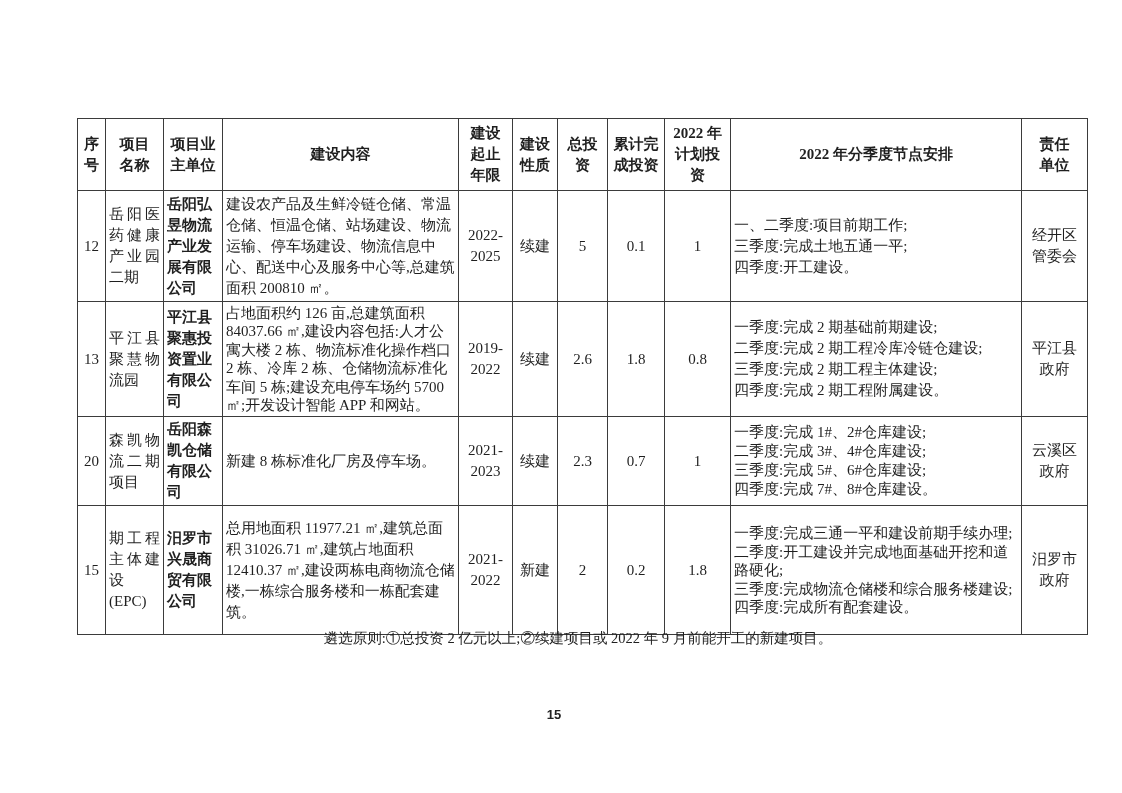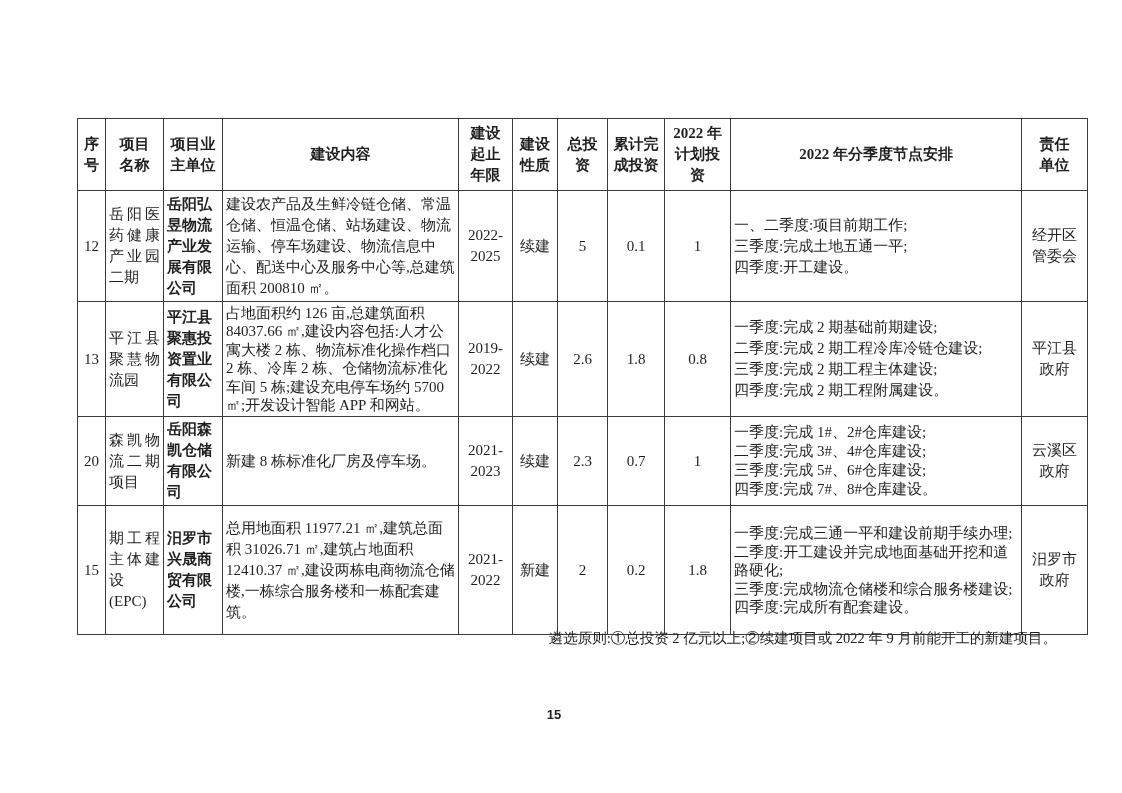--- a/index.html
+++ b/index.html
@@ -61,26 +61,26 @@
     padding: 2px 6px;
   }
   td.quarter-cell {
     text-align: left;
     padding: 2px 2px 2px 5px;
   }
   .lh-tight { line-height: 18.4px !important; margin-left: 36px; }
   .lh-mid   { line-height: 19px   !important; }
   .note {
     position: absolute;
-    left: 77px;
+    left: 88px;
     top: 628px;
     width: 980px;
     font-size: 14.5px;
     line-height: 20px;
-    text-align: right;
+    text-align: center;
   }
   .page-number {
     position: absolute;
     left: 0;
     right: 14px;
     top: 707px;
     text-align: center;
     font-family: "Liberation Sans", "DejaVu Sans", sans-serif;
     font-weight: bold;
     font-size: 13px;

